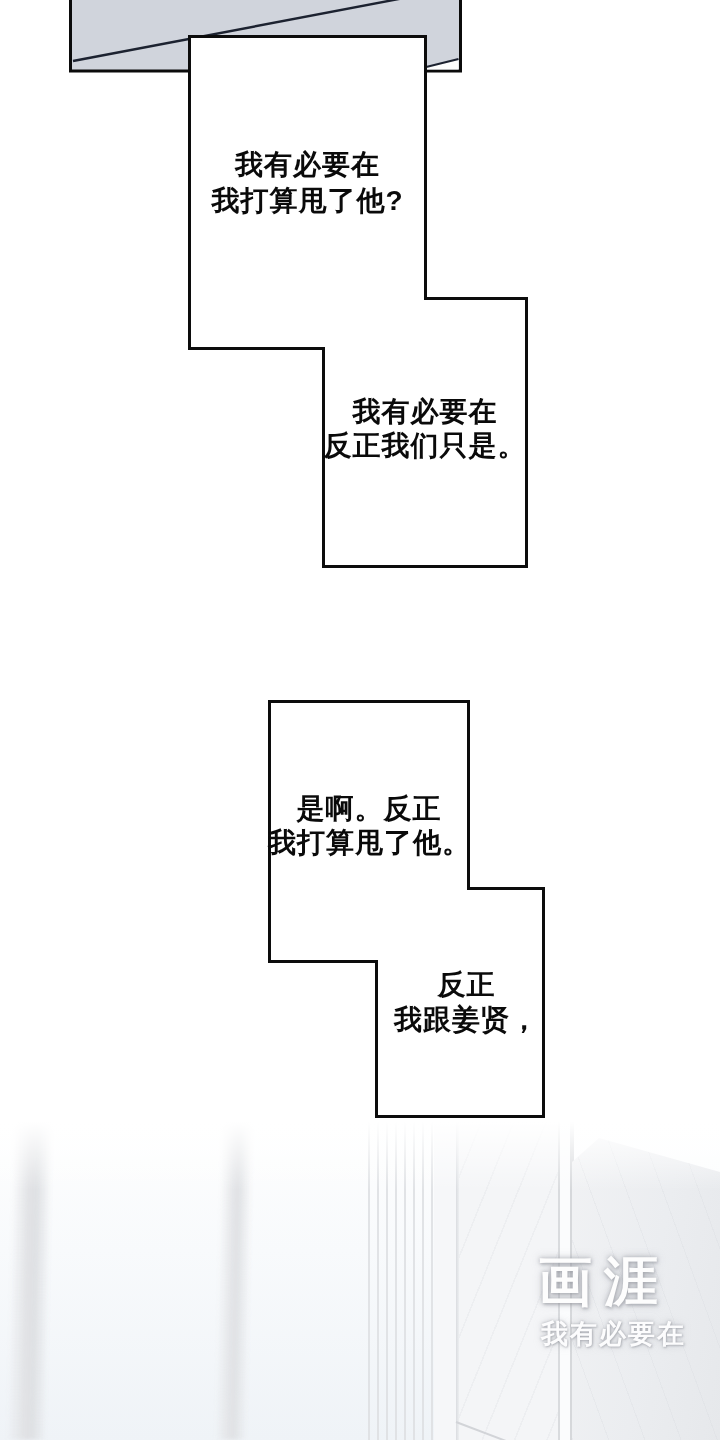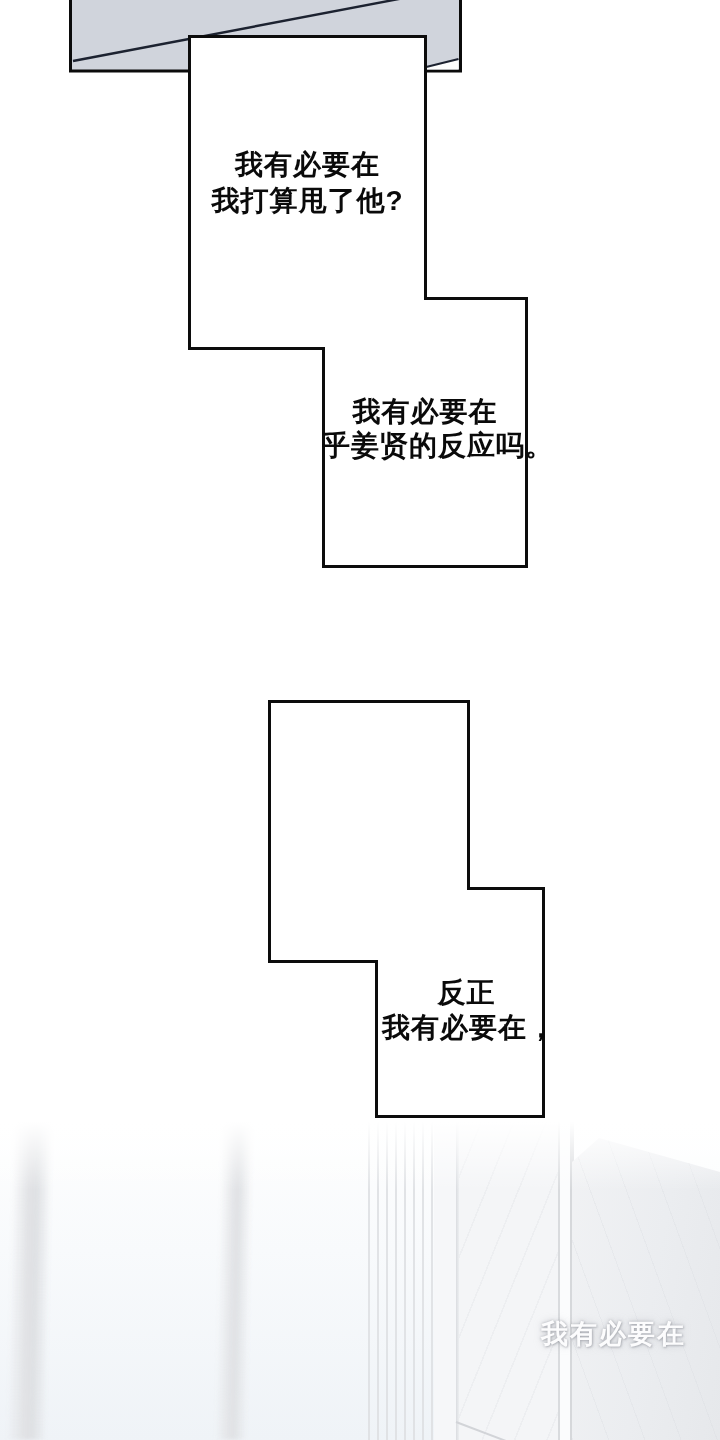--- a/index.html
+++ b/index.html
@@ -84,38 +84,39 @@
     text-align: center;
     font-weight: 700;
     color: #0a0a0a;
     font-size: 28px;
     letter-spacing: 1px;
     white-space: nowrap;
   }
   .btxt.t1 { left: 188px; top: 147px; width: 239px; line-height: 36px; }
   .btxt.t2 { left: 322px; top: 395px; width: 206px; line-height: 34px; }
   .btxt.t3 { left: 268px; top: 792px; width: 202px; line-height: 34px; }
-  .btxt.t4 { left: 382px; top: 967px; width: 169px; line-height: 35px; margin-top: 8px; }
+  .btxt.t4 { left: 382px; top: 967px; width: 169px; line-height: 35px; }
 </style>
 </head>
 <body>
 
 <div class="page">
 
   <div class="scene">
     <div class="stripe a"></div>
     <div class="stripe b"></div>
     <div class="fluted"></div>
     <div class="panel-a"></div>
     <div class="edge-line"></div>
     <div class="marble"></div>
     <div class="marble-seam"></div>
     <div class="pillar"></div>
     <div class="right-panel"></div>
     <div class="top-fade"></div>
+    <div class="wm-logo">画涯</div>
     <div class="wm-sub">我有必要在</div>
   </div>
 
   <svg class="artsvg" viewBox="0 0 720 1440" xmlns="http://www.w3.org/2000/svg">
 
     <rect x="70.5" y="-6" width="390" height="77" fill="#d0d4dc" stroke="#0b0b0b" stroke-width="3"></rect>
     <path d="M73,61 L404,-2" fill="none" stroke="#1c2230" stroke-width="2.4"></path>
     <polygon points="414,69.4 458.5,58.6 458.5,69.4" fill="#fdfdfd"></polygon>
     <path d="M412,70.5 L458.5,59" fill="none" stroke="#1c2230" stroke-width="2.2"></path>
 
@@ -124,21 +125,25 @@
     <path d="M269.5,701.5 L468.5,701.5 L468.5,888.5 L543.5,888.5 L543.5,1116.5 L376.5,1116.5 L376.5,961.5 L269.5,961.5 Z" fill="#ffffff" stroke="#0c0c0c" stroke-width="3" stroke-linejoin="miter"></path>
   </svg>
 
   <div class="txtlayer">
     <div class="btxt t1">
       <div>我有必要在</div>
       <div>我打算甩了他?</div>
     </div>
     <div class="btxt t2">
       <div>我有必要在</div>
-      <div>乎姜贤的反应吗。</div>
+      <div>反正我们只是。</div>
+    </div>
+    <div class="btxt t3">
+      <div>是啊。反正</div>
+      <div>我打算甩了他。</div>
     </div>
     <div class="btxt t4">
       <div>反正</div>
-      <div>我有必要在，</div>
+      <div>我跟姜贤，</div>
     </div>
   </div>
 
 </div>
 
 </body></html>

